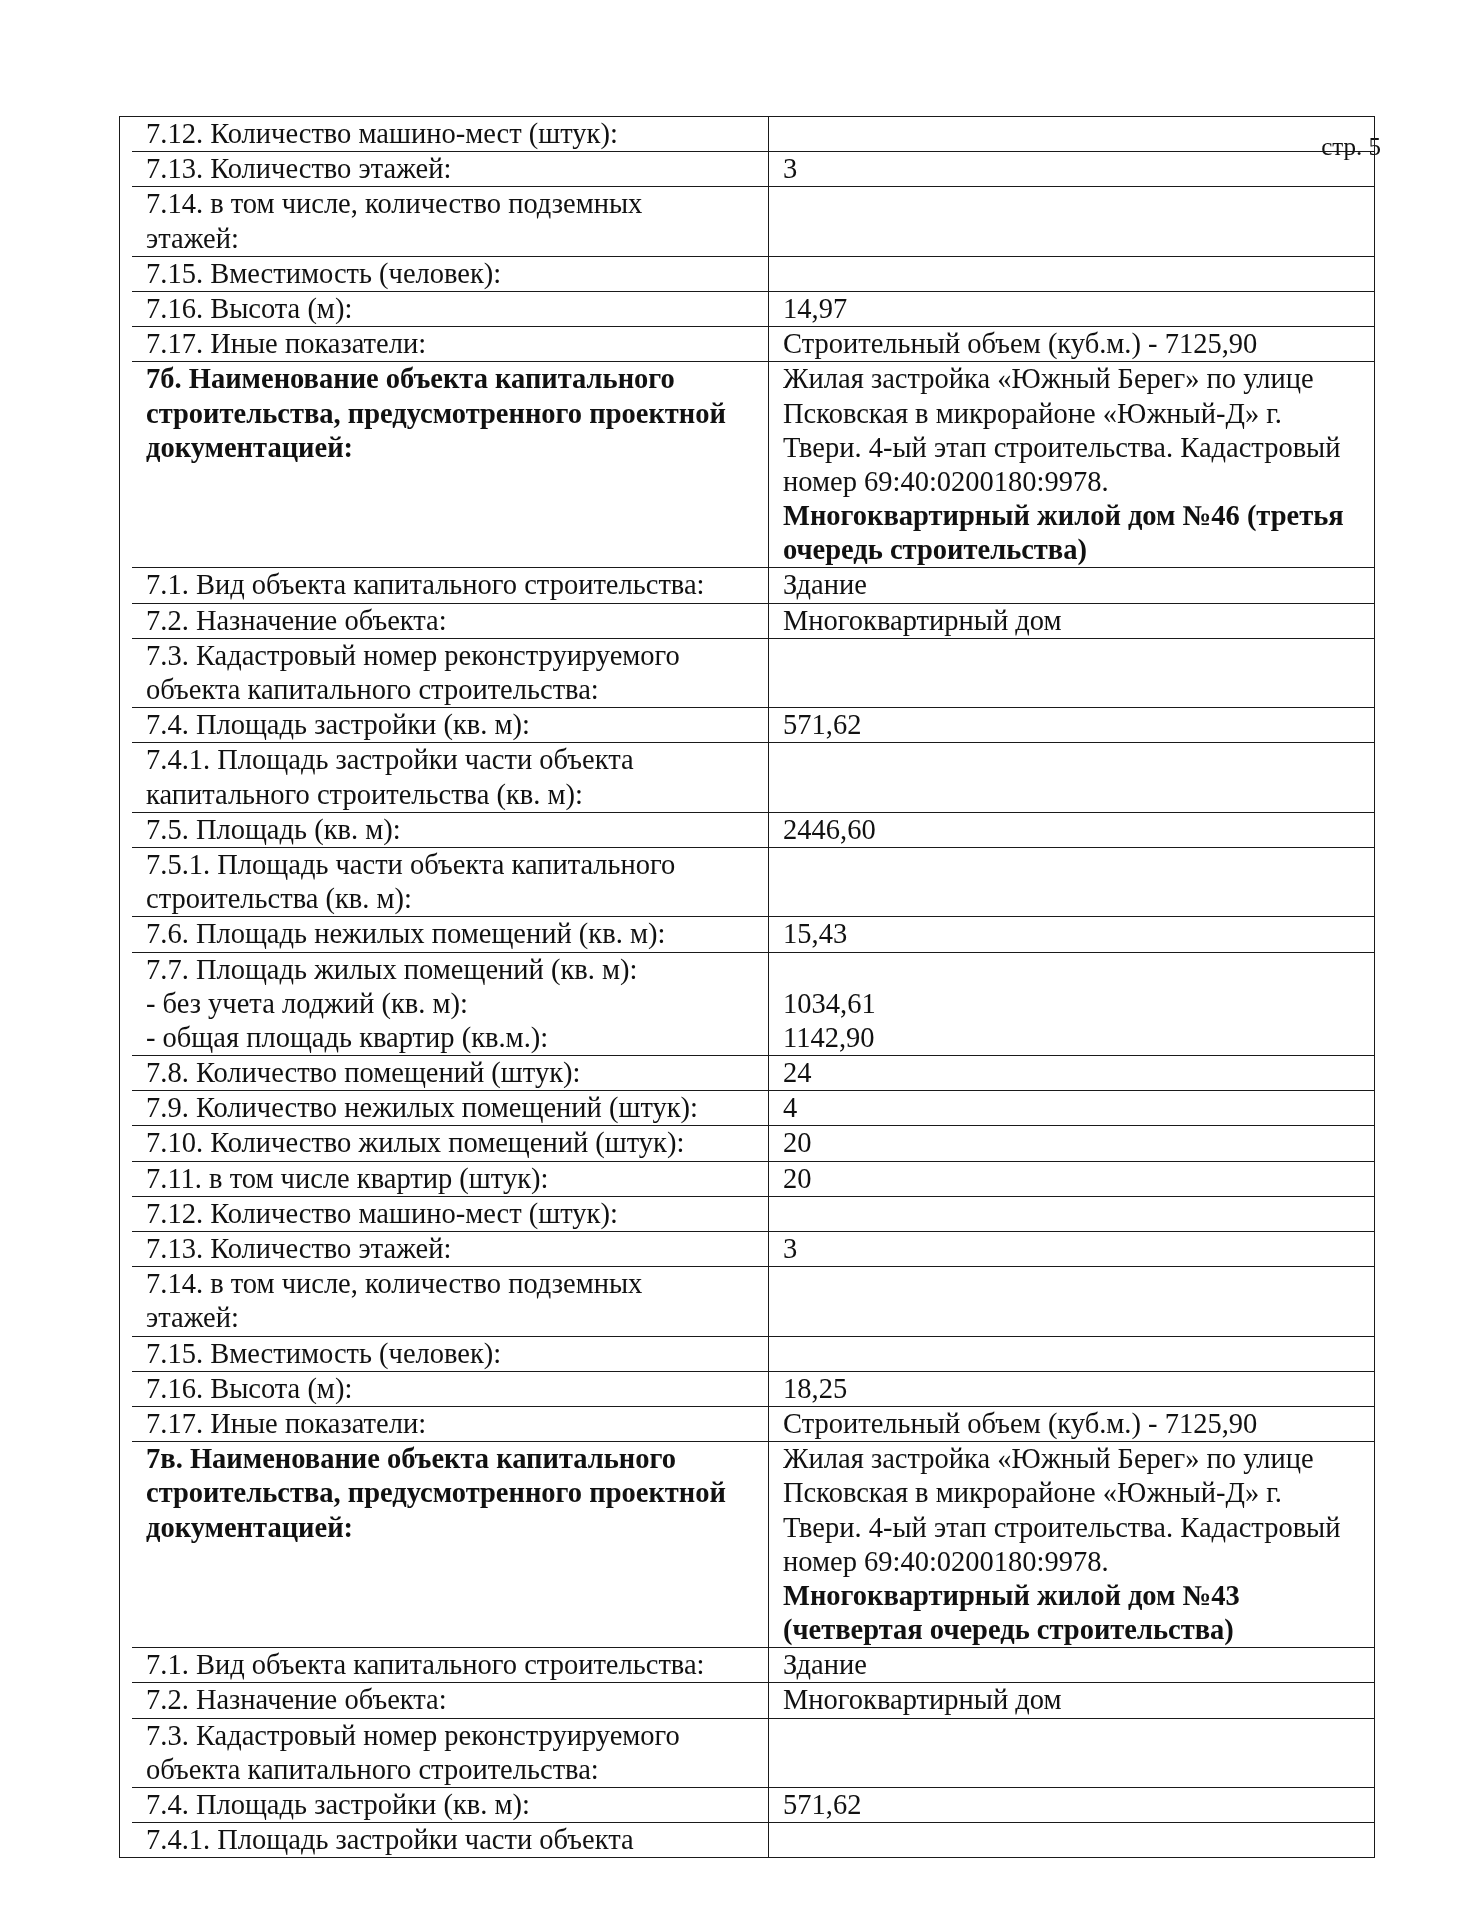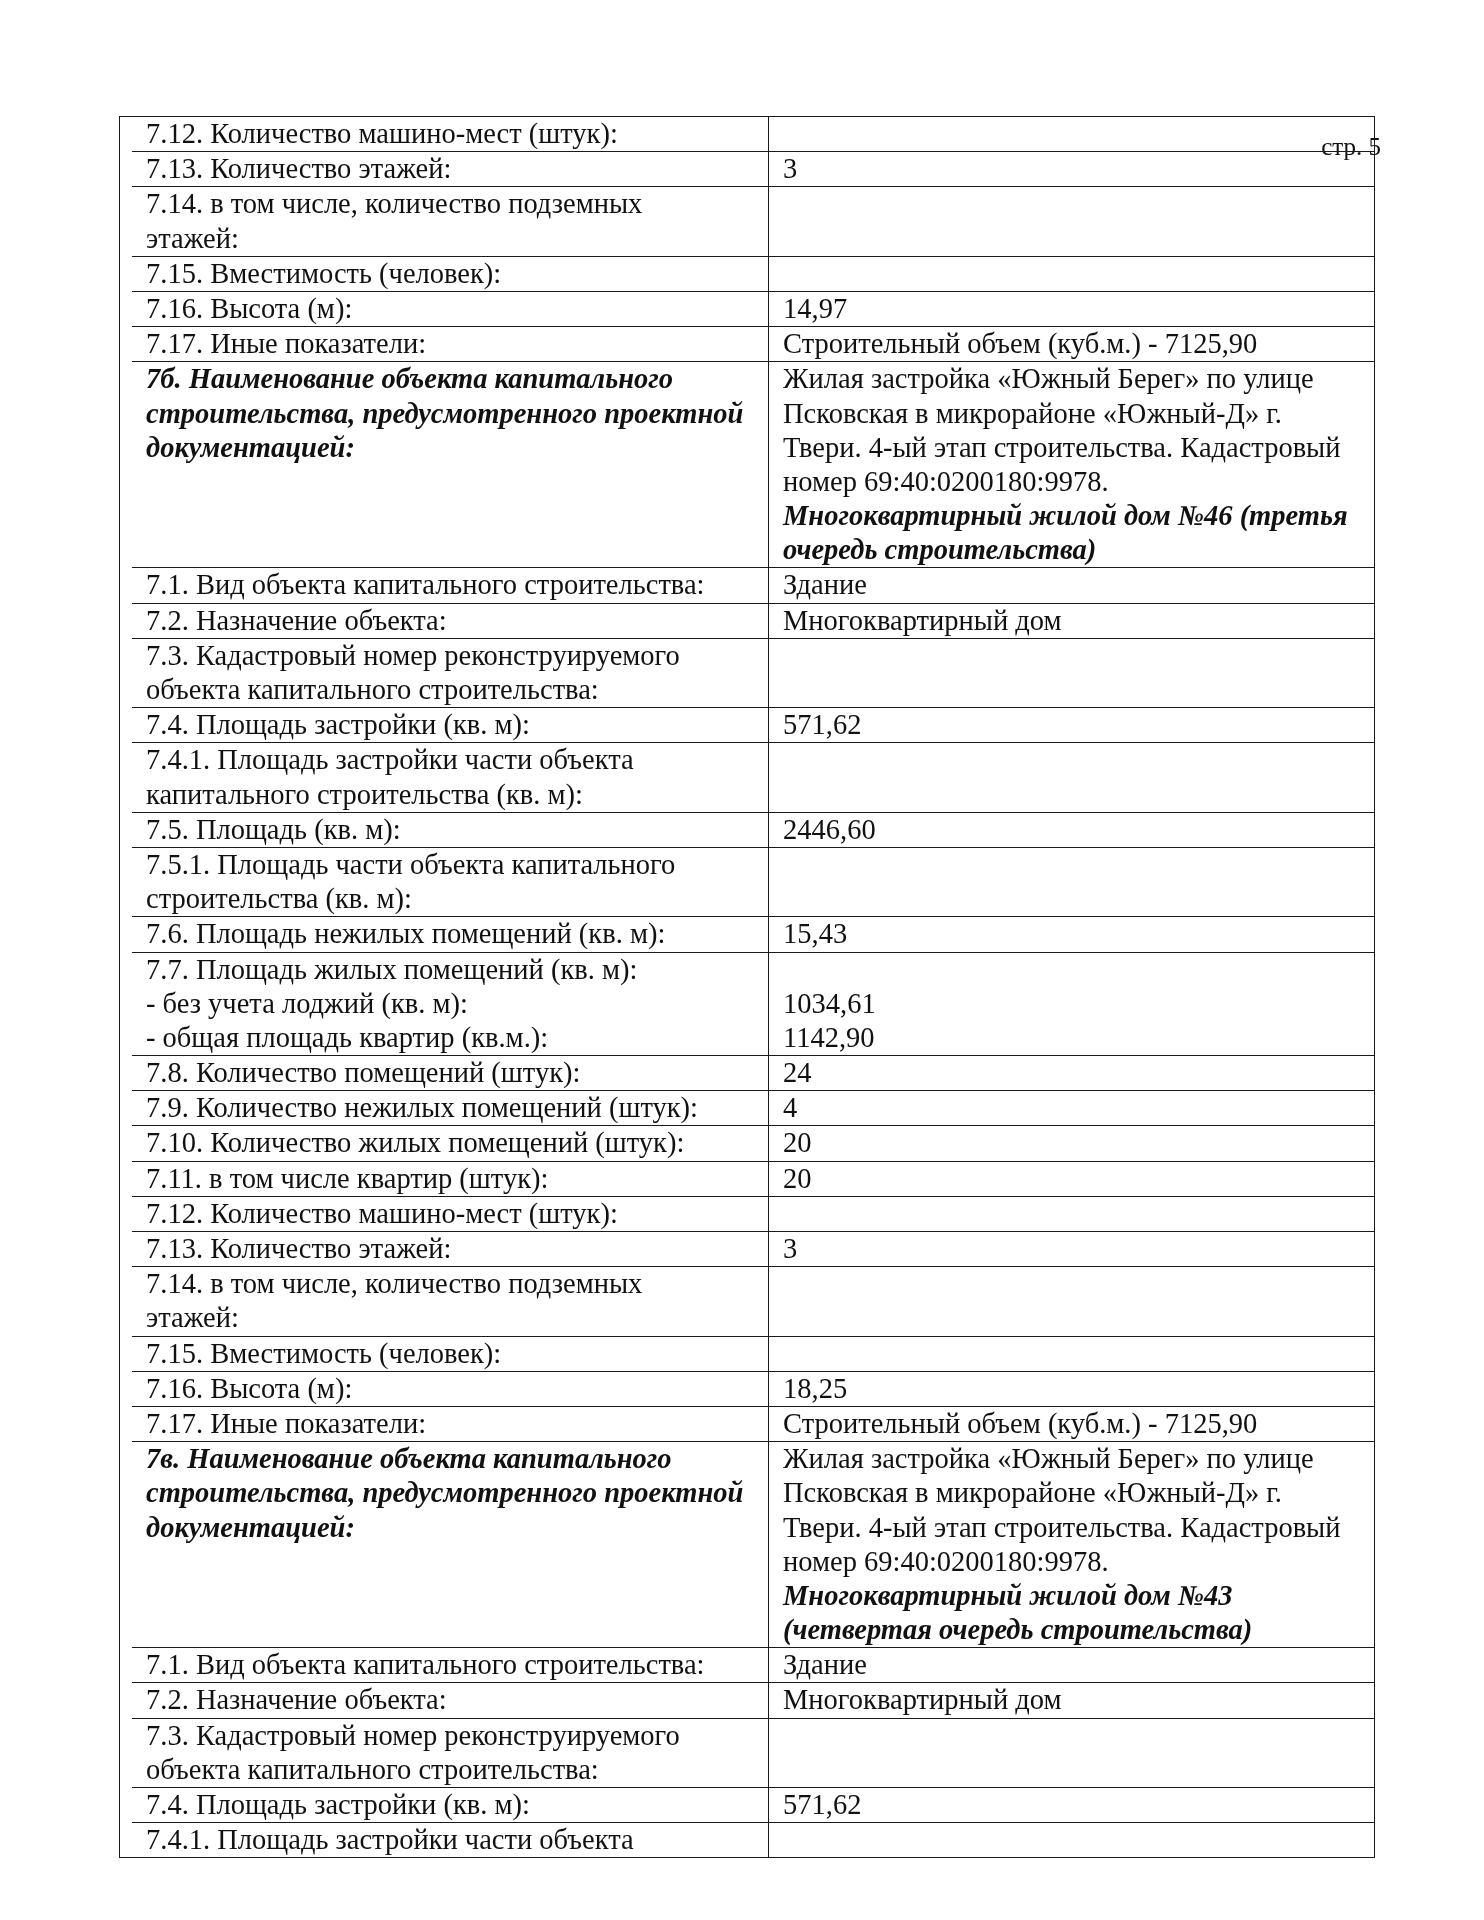--- a/index.html
+++ b/index.html
@@ -7,21 +7,21 @@
          font-family: "Liberation Serif", serif; color: #111111; }
   .page-num { position: absolute; right: 103px; top: 91px; font-size: 25px; line-height: 24px; margin-top: 44px; }
   .tbl { position: absolute; left: 119px; top: 116px; width: 1256px;
          border: 1.5px solid #1a1a1a; box-sizing: border-box; padding-left: 12px; }
   .row { display: flex; border-bottom: 1.5px solid #1a1a1a; box-sizing: border-box; }
   .row:last-child { border-bottom: none; }
   .cell { box-sizing: border-box; padding: 0 12px 0 14px; font-size: 28.5px; line-height: 34.2px; }
   .cell.label { width: 637px; border-right: 1.5px solid #1a1a1a; }
   .cell.value { flex: 1; }
   .ln { display: block; white-space: nowrap; height: 34.2px; }
-  .b { font-weight: bold; font-style: italic; }
+  .b { font-weight: bold; }
 </style>
 </head>
 <body>
 
 <div class="page-num">стр. 5</div>
 
 <div class="tbl" id="tbl">
     <div class="row">
       <div class="cell label">
         <span class="ln">7.12. Количество машино-мест (штук):</span>

